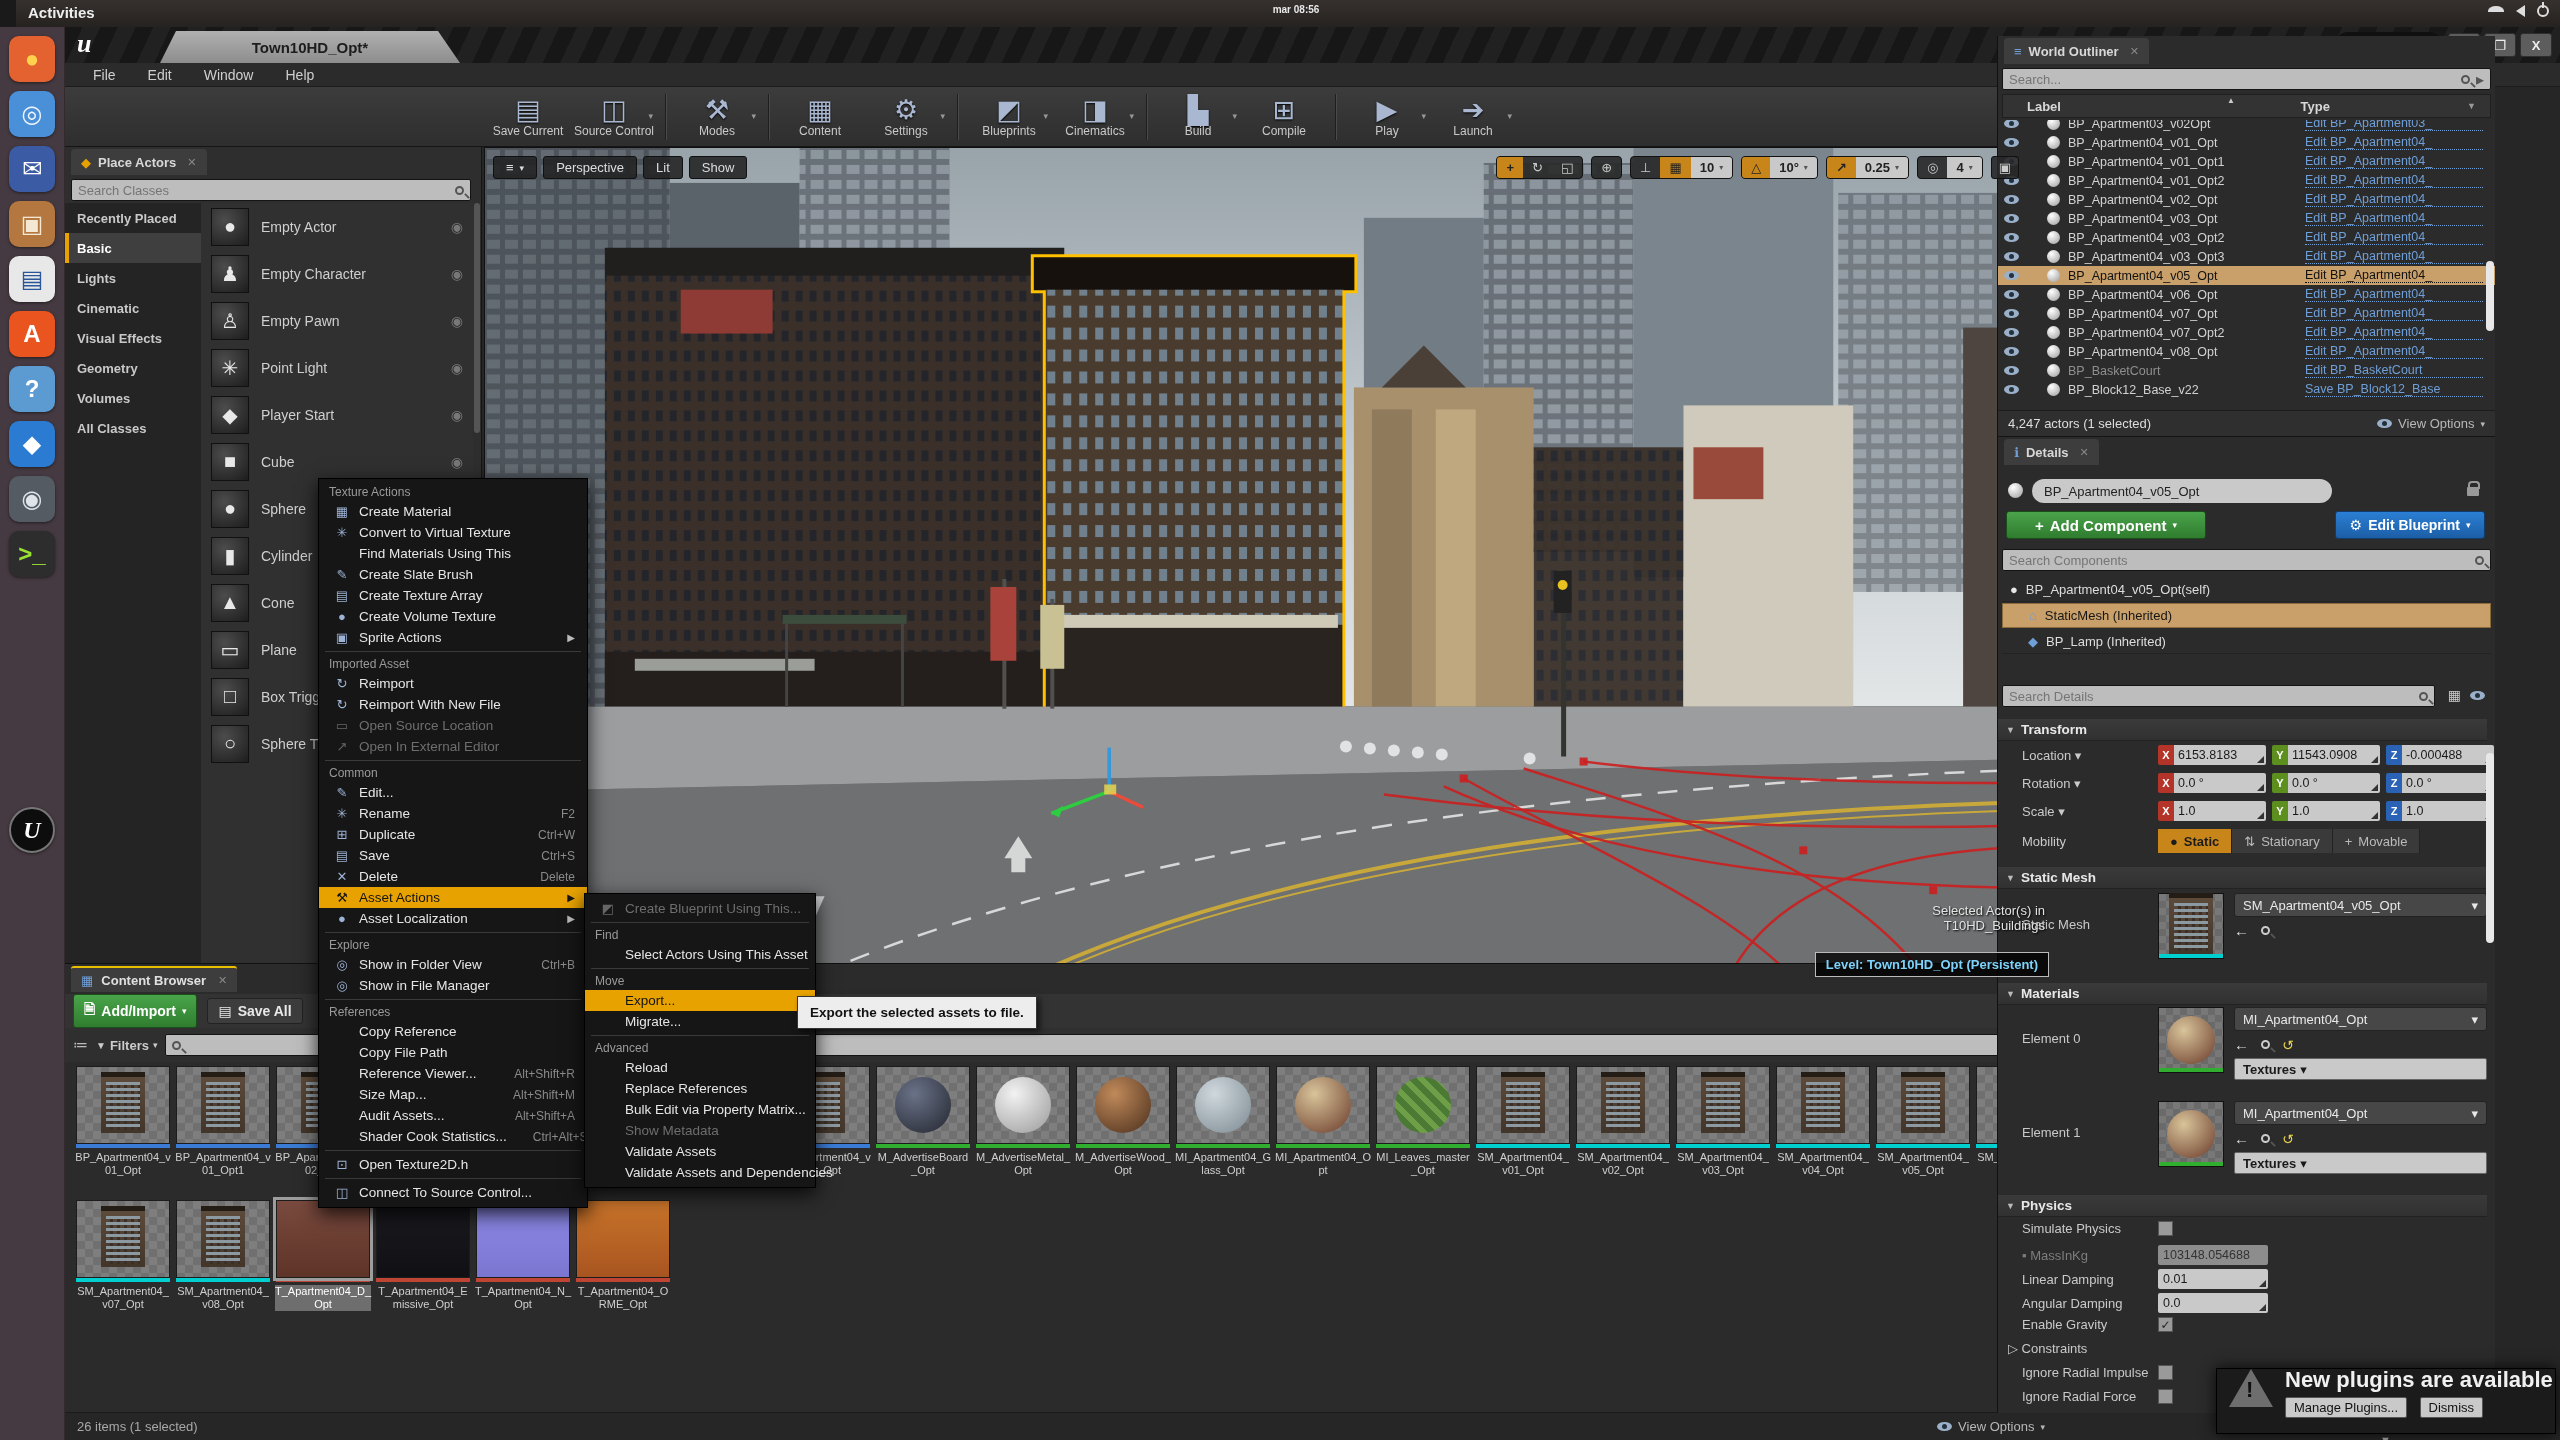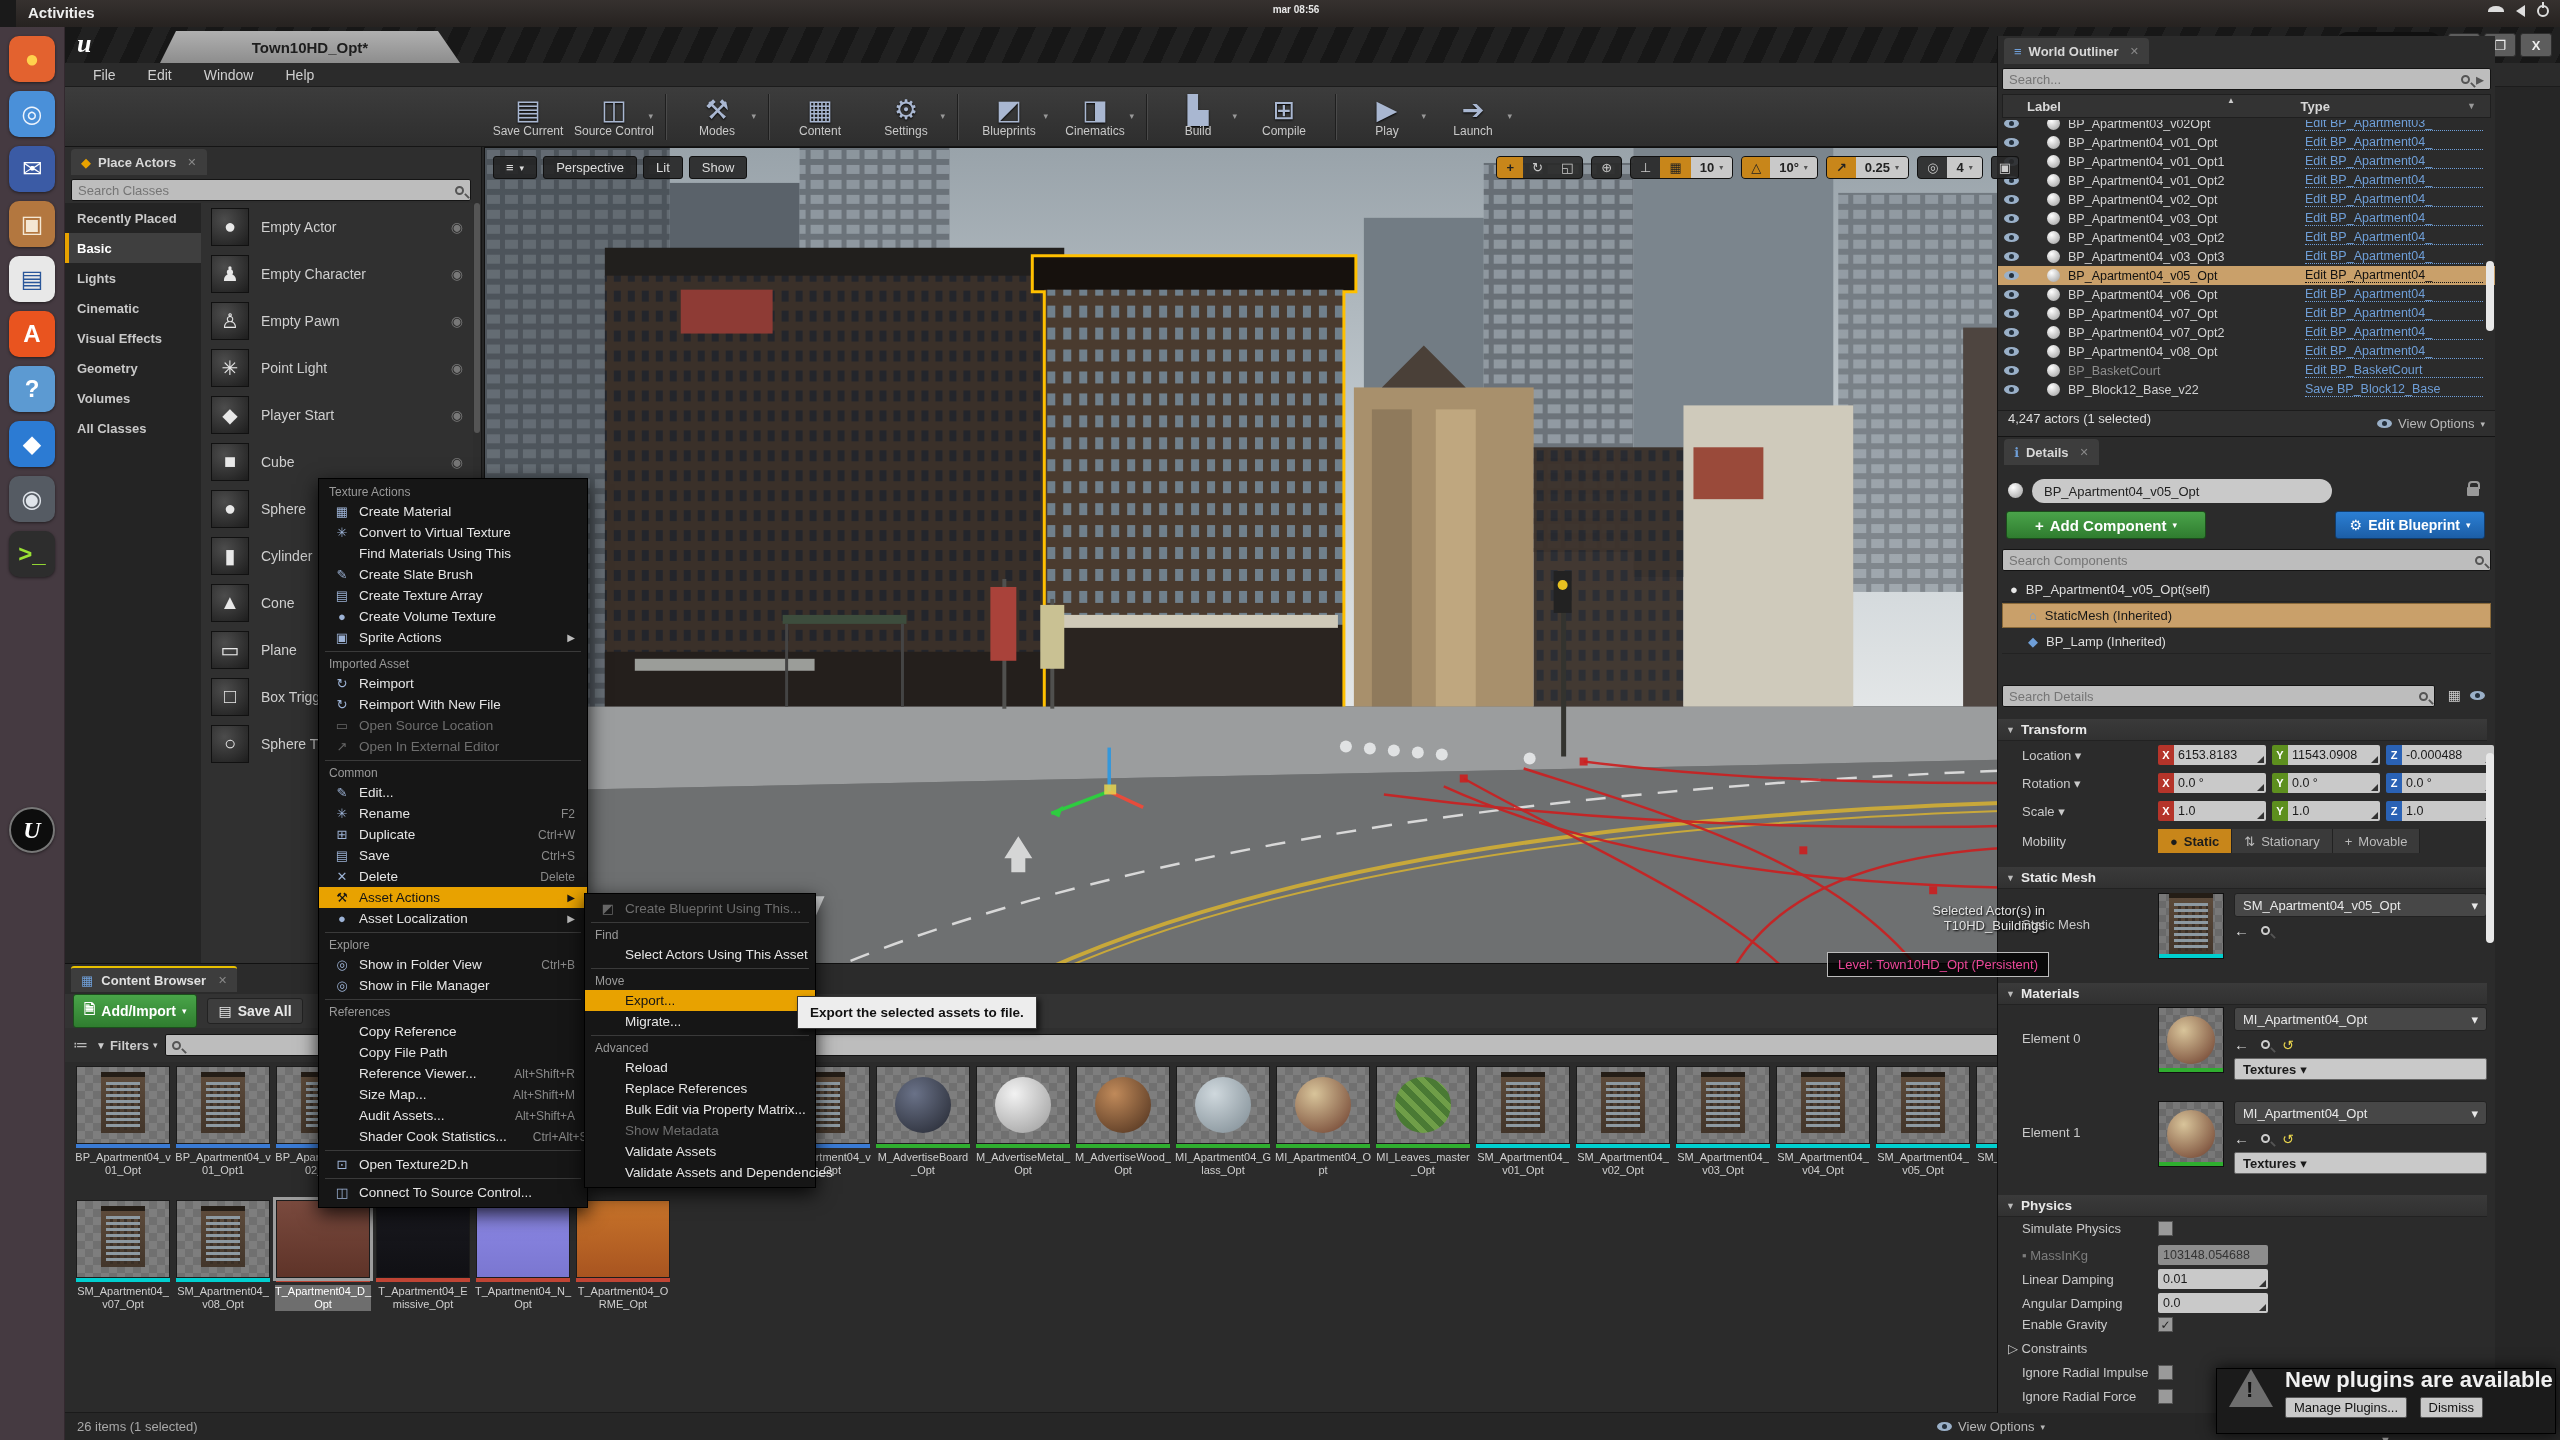--- a/index.html
+++ b/index.html
@@ -60,21 +60,21 @@
   #vp-tl{position:absolute;left:8px;top:8px;display:flex;gap:6px;z-index:5}
   .vbtn{background:rgba(34,34,34,.88);border:1px solid #111;border-radius:3px;color:#ddd;font-size:13px;padding:3px 12px;display:flex;align-items:center;gap:6px;cursor:pointer}
   #vp-tr{position:absolute;right:40px;top:8px;display:flex;gap:8px;z-index:5;align-items:center}
   .vseg{display:flex;border:1px solid #111;border-radius:4px;overflow:hidden;background:rgba(40,40,40,.9)}
   .vseg>div{padding:3px 9px;font-size:13px;color:#c9c9c9;display:flex;align-items:center;gap:3px;cursor:pointer}
   .vseg .on{background:#c8861a;color:#222;font-weight:bold}
   .vseg .val{background:#c9c9c9;color:#222;font-weight:bold}
   .vseg .tiny{font-size:8px;color:#555;margin-left:2px}
   #vp-max{background:rgba(40,40,40,.9);border:1px solid #111;border-radius:3px;color:#ccc;font-size:13px;padding:3px 7px;cursor:pointer}
   #vp-sel{position:absolute;right:14px;bottom:56px;text-align:right;color:#e3e3e3;font-size:13px;text-shadow:1px 1px 2px #000;z-index:5}
-  #vp-level{position:absolute;right:10px;bottom:12px;background:rgba(0,0,0,.78);border:1px solid #bbb;color:#ec4899;font-size:13px;font-weight:normal;padding:4px 10px;z-index:5}
+  #vp-level{position:absolute;right:10px;bottom:12px;background:rgba(0,0,0,.78);border:1px solid #bbb;color:#7dd3fc;font-size:13px;font-weight:bold;padding:4px 10px;z-index:5}
   
   .ctx{background:#161616;border:1px solid #000;box-shadow:0 6px 18px rgba(0,0,0,.8);padding:4px 0;z-index:60}
   .mh{height:18px;display:flex;align-items:center;padding:0 10px;color:#9a9a9a;font-size:12px}
   .msep{height:1px;background:#3a3a3a;margin:3px 6px}
   .mi{height:21px;display:flex;align-items:center;padding:0 12px 0 14px;color:#e6e6e6;font-size:13.5px;cursor:pointer;gap:8px}
   .mi .mic{width:18px;text-align:center;color:#9db3d6;font-size:13px;flex:none}
   .mi .mil{flex:1;white-space:nowrap}
   .mi .ms{color:#8a8a8a;font-size:12px;margin-left:18px}
   .mi .subarr{color:#bbb;font-size:10px}
   .mi.dis{color:#6e6e6e}
@@ -111,21 +111,21 @@
   #outliner{position:absolute;left:0;top:0;width:100%;height:400px;background:#2b2b2b}
   #wo-header{position:absolute;left:4px;top:58px;right:4px;height:24px;background:#333;border:1px solid #1f1f1f;display:flex;align-items:center;color:#d8d8d8;font-size:13px;font-weight:bold}
   .wo-row{height:19px;display:flex;align-items:center;font-size:12.5px;color:#d2d2d2;cursor:pointer;padding-left:6px}
   .wo-row .sphi{width:13px;height:13px;border-radius:50%;background:radial-gradient(circle at 35% 30%,#fff,#9a9a9a);margin:0 8px 0 28px;flex:none}
   .wo-row .wlabel{flex:1;white-space:nowrap;overflow:hidden}
   .wo-row .wtype{width:178px;color:#6f9fd8;border-bottom:1px dotted #6f9fd8;white-space:nowrap;overflow:hidden;flex:none;margin-right:12px}
   .wo-row.seld{background:#c9a06a}
   .wo-row.seld .wlabel{color:#111}
   .wo-row.seld .wtype{color:#111;border-color:#111}
   .wo-row.dim .wlabel{color:#8f8f8f}
-  #wo-footer{position:absolute;left:0;bottom:0;width:100%;height:26px;display:flex;justify-content:space-between;padding:0 10px;color:#ddd;font-size:13px;background:#2f2f2f;border-top:1px solid #1c1c1c}
+  #wo-footer{position:absolute;left:0;bottom:0;width:100%;height:26px;display:flex;align-items:center;justify-content:space-between;padding:0 10px;color:#ddd;font-size:13px;background:#2f2f2f;border-top:1px solid #1c1c1c}
   #details{position:absolute;left:0;top:400px;width:100%;height:977px;background:#2b2b2b;border-top:1px solid #141414;overflow:hidden}
   #d-name{position:absolute;left:34px;top:42px;width:300px;height:24px;background:#c9c9c9;border-radius:12px;color:#222;font-size:13px;display:flex;align-items:center;padding:0 12px}
   .lock{width:12px;height:9px;background:#999;position:relative;border-radius:1px}
   .lock:before{content:"";position:absolute;left:1px;top:-6px;width:8px;height:6px;border:2px solid #999;border-bottom:0;border-radius:4px 4px 0 0}
   #btn-addcomp{position:absolute;left:8px;top:74px;width:200px;height:28px;background:linear-gradient(#4aa34a,#2f7c2f);border:1px solid #1b4d1b;border-radius:3px;color:#fff;font-weight:bold;font-size:15px;display:flex;align-items:center;justify-content:center;gap:6px;cursor:pointer}
   #btn-editbp{position:absolute;right:10px;top:74px;width:150px;height:28px;background:linear-gradient(#2b7fd4,#1c5ea6);border:1px solid #123c6b;border-radius:3px;color:#fff;font-weight:bold;font-size:14px;display:flex;align-items:center;justify-content:center;gap:6px;cursor:pointer}
   .comp-row{position:absolute;left:4px;right:4px;height:25px;display:flex;align-items:center;gap:8px;color:#ddd;font-size:13px;border-bottom:1px solid #222;padding-left:8px;cursor:pointer}
   .comp-row.seld{background:#c9a06a;color:#161616;border:1px solid #8a6a3a}
   .dsec{position:absolute;left:0;right:8px;height:22px;background:linear-gradient(#3a3a3a,#313131);border-bottom:1px solid #222;display:flex;align-items:center;padding-left:8px;color:#e8e8e8;font-weight:bold;font-size:13.5px;gap:6px}
   .dsec .tri{font-size:9px;color:#bbb}

